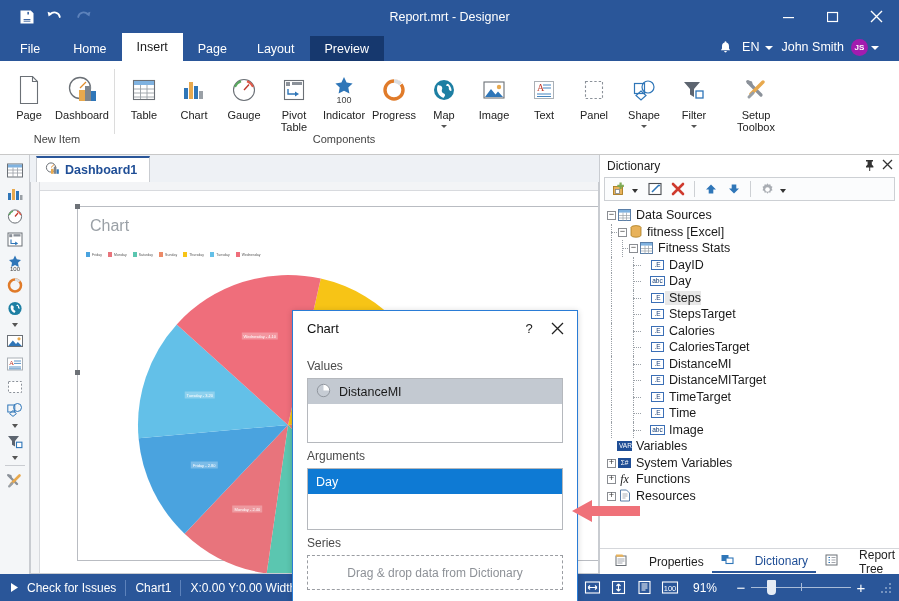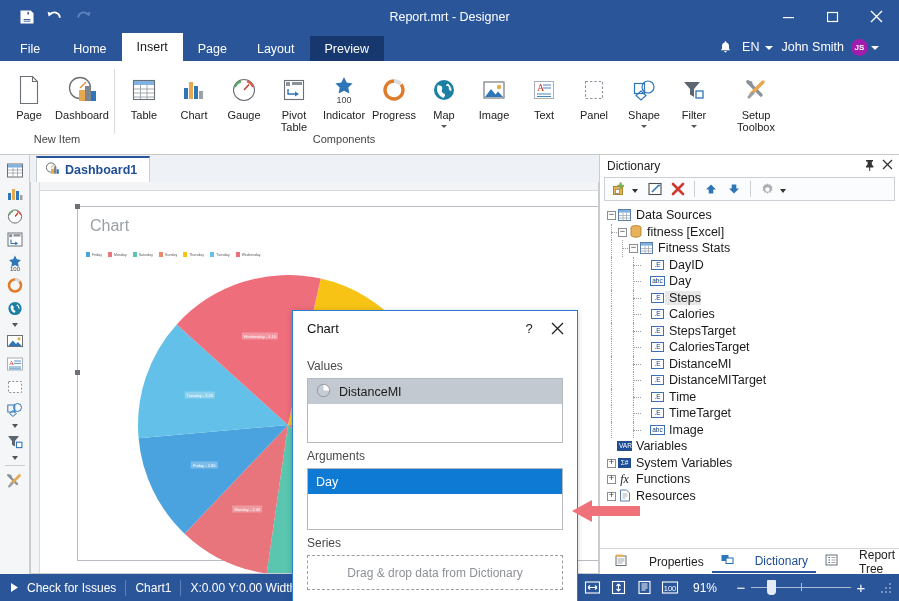--- a/index.html
+++ b/index.html
@@ -790,111 +790,111 @@
             </span>
             <span class="tw"></span>
             <span class="tw">
               <span class="vline"></span>
               <span class="hline"></span>
             </span>
             <span class="tw"></span>
             <span class="ticon">
               <span class="badge">.E</span>
             </span>
+            <span class="tlabel">StepsTarget</span>
+          </div>
+          <div class="tnode">
+            <span class="tw">
+              <span class="vline"></span>
+            </span>
+            <span class="tw"></span>
+            <span class="tw">
+              <span class="vline"></span>
+              <span class="hline"></span>
+            </span>
+            <span class="tw"></span>
+            <span class="ticon">
+              <span class="badge">.E</span>
+            </span>
             <span class="tlabel">Calories</span>
           </div>
           <div class="tnode">
             <span class="tw">
               <span class="vline"></span>
             </span>
             <span class="tw"></span>
             <span class="tw">
               <span class="vline"></span>
               <span class="hline"></span>
             </span>
             <span class="tw"></span>
             <span class="ticon">
               <span class="badge">.E</span>
             </span>
-            <span class="tlabel">StepsTarget</span>
+            <span class="tlabel">CaloriesTarget</span>
           </div>
           <div class="tnode">
             <span class="tw">
               <span class="vline"></span>
             </span>
             <span class="tw"></span>
             <span class="tw">
               <span class="vline"></span>
               <span class="hline"></span>
             </span>
             <span class="tw"></span>
             <span class="ticon">
               <span class="badge">.E</span>
             </span>
-            <span class="tlabel">CaloriesTarget</span>
+            <span class="tlabel">DistanceMI</span>
           </div>
           <div class="tnode">
             <span class="tw">
               <span class="vline"></span>
             </span>
             <span class="tw"></span>
             <span class="tw">
               <span class="vline"></span>
               <span class="hline"></span>
             </span>
             <span class="tw"></span>
             <span class="ticon">
               <span class="badge">.E</span>
             </span>
-            <span class="tlabel">DistanceMI</span>
+            <span class="tlabel">DistanceMITarget</span>
           </div>
           <div class="tnode">
             <span class="tw">
               <span class="vline"></span>
             </span>
             <span class="tw"></span>
             <span class="tw">
               <span class="vline"></span>
               <span class="hline"></span>
             </span>
             <span class="tw"></span>
             <span class="ticon">
               <span class="badge">.E</span>
             </span>
-            <span class="tlabel">DistanceMITarget</span>
+            <span class="tlabel">TimeTarget</span>
           </div>
           <div class="tnode">
             <span class="tw">
               <span class="vline"></span>
             </span>
             <span class="tw"></span>
             <span class="tw">
               <span class="vline"></span>
               <span class="hline"></span>
             </span>
             <span class="tw"></span>
             <span class="ticon">
               <span class="badge">.E</span>
             </span>
             <span class="tlabel">Time</span>
-          </div>
-          <div class="tnode">
-            <span class="tw">
-              <span class="vline"></span>
-            </span>
-            <span class="tw"></span>
-            <span class="tw">
-              <span class="vline"></span>
-              <span class="hline"></span>
-            </span>
-            <span class="tw"></span>
-            <span class="ticon">
-              <span class="badge">.E</span>
-            </span>
-            <span class="tlabel">TimeTarget</span>
           </div>
           <div class="tnode">
             <span class="tw">
               <span class="vline"></span>
             </span>
             <span class="tw"></span>
             <span class="tw">
               <span class="vline"></span>
               <span class="hline"></span>
             </span>

